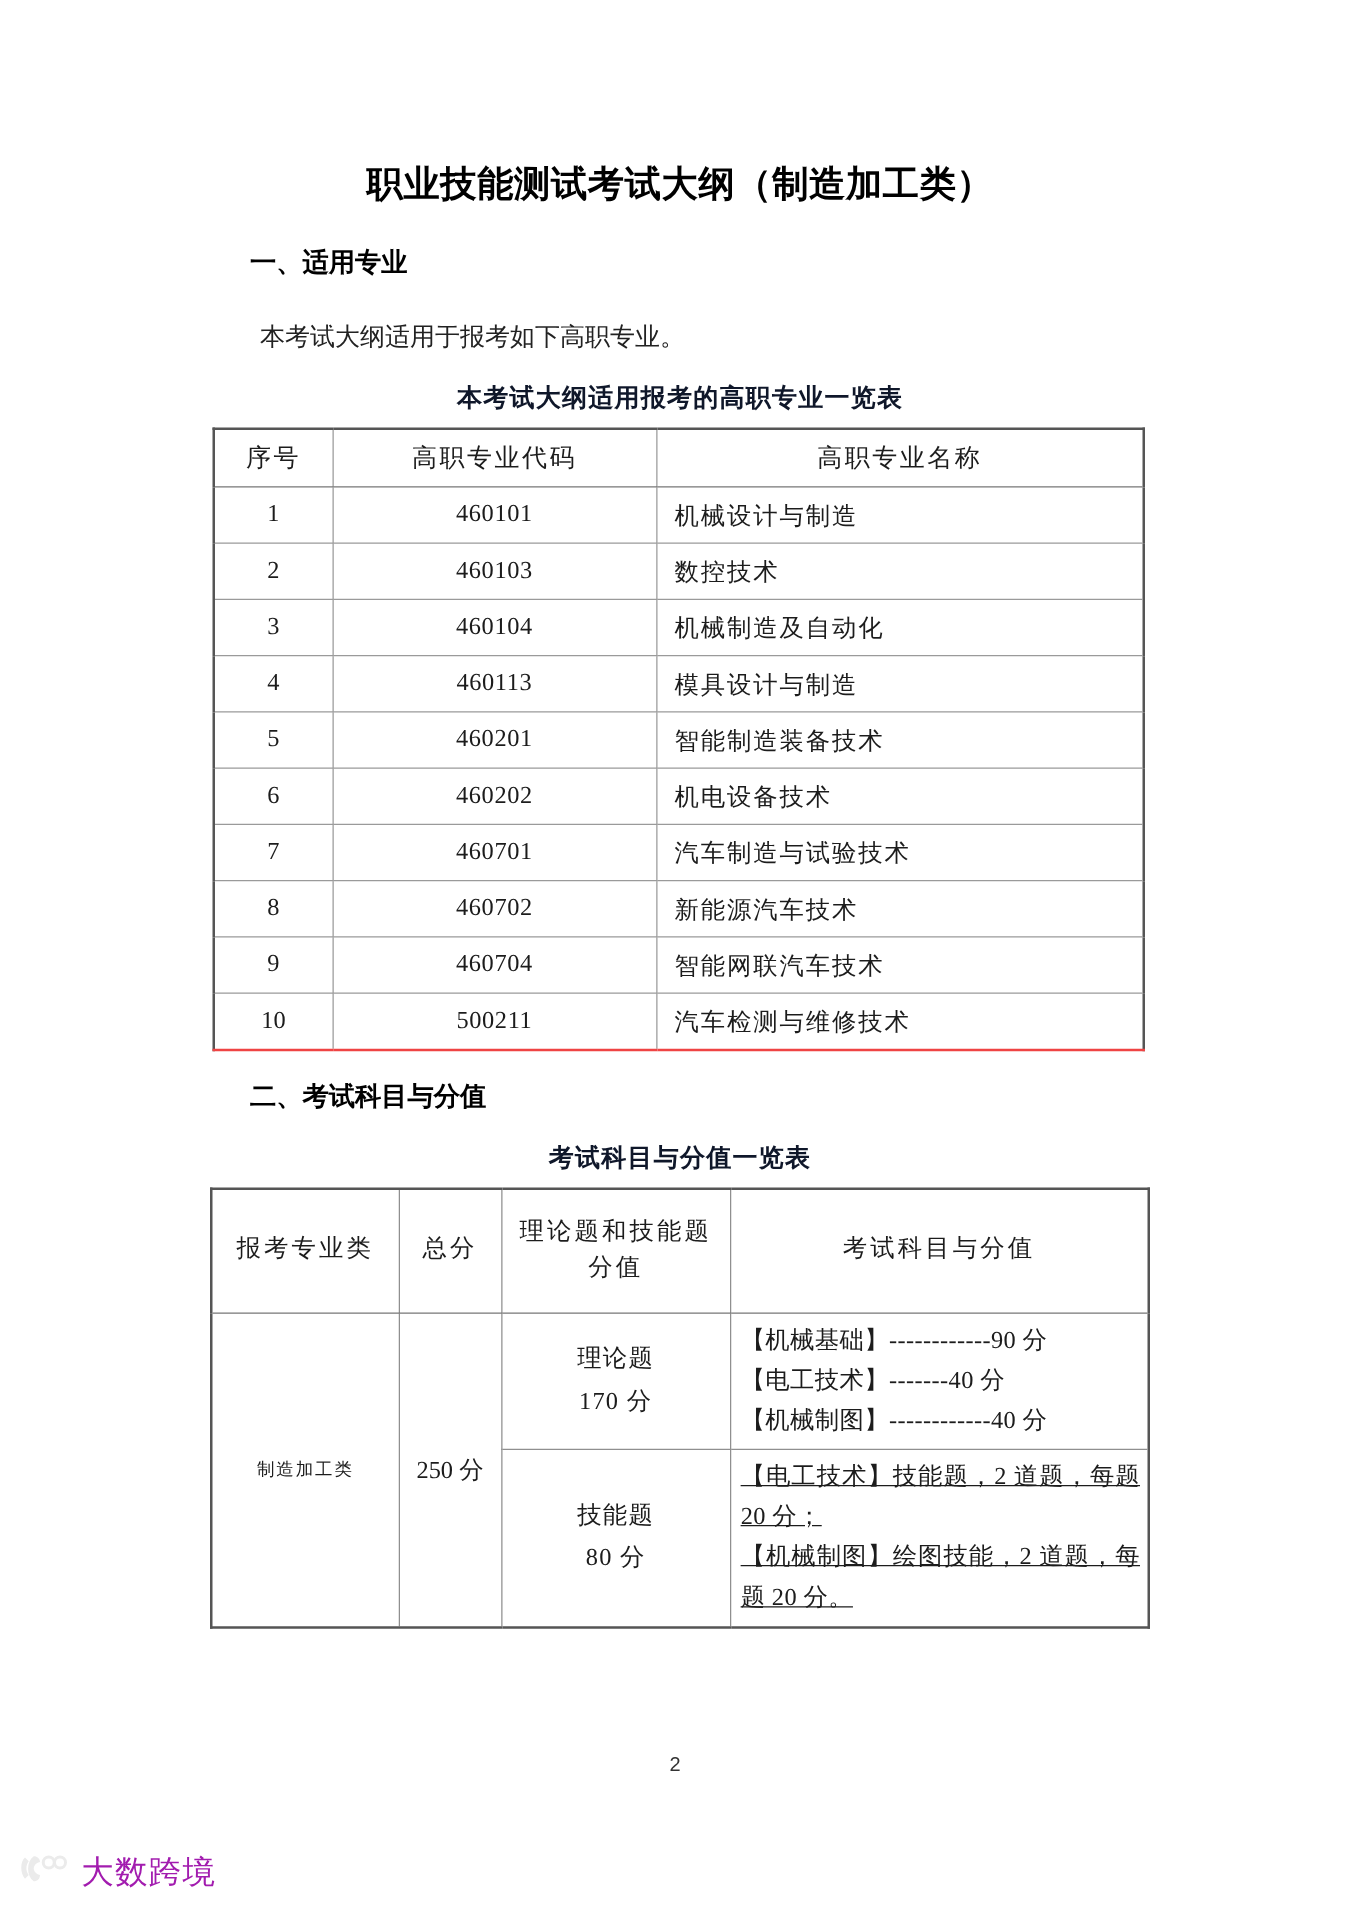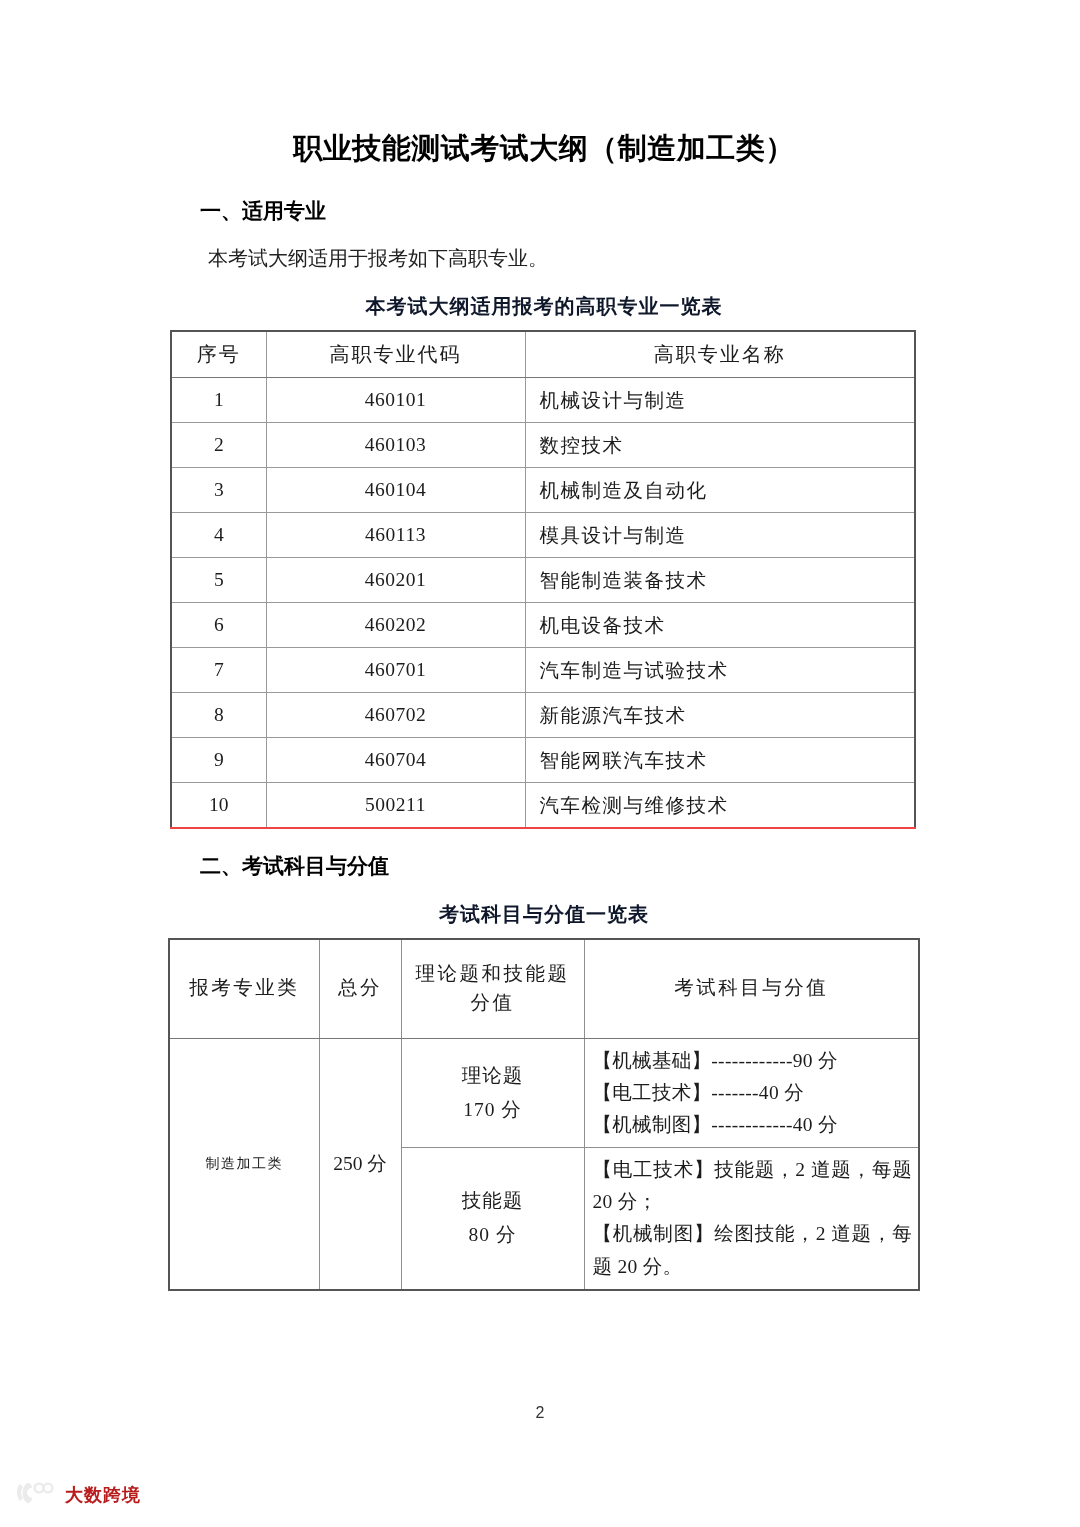--- a/index.html
+++ b/index.html
@@ -162,21 +162,21 @@
     text-align: left;
     font-size: 19.5px;
     line-height: 1.65;
     padding: 6px 6px 6px 8px;
     border-right: 2px solid #555;
     letter-spacing: 0.3px;
   }
   #scores-table tr.row-skill td.part,
   #scores-table tr.row-skill td.detail { border-bottom: 2px solid #555; }
   .detail-line { white-space: nowrap; }
-  .detail-wrap { text-align: justify; }
+  .detail-wrap { text-align: justify; text-decoration: underline; }
 
   
   .page-number {
     position: absolute;
     left: 0;
     top: 1404px;
     width: 1080px;
     text-align: center;
     font-family: "Liberation Sans", "DejaVu Sans", sans-serif;
     font-size: 16px;
@@ -189,38 +189,38 @@
     left: 14px;
     top: 1480px;
     display: flex;
     align-items: center;
     gap: 9px;
     opacity: 1;
     user-select: none;
   }
   .watermark-text {
     font-family: "Liberation Sans", "DejaVu Sans", sans-serif;
-    font-weight: bold;
-    font-size: 18px;
-    color: #b91c1c;
+    font-weight: normal;
+    font-size: 26px;
+    color: #a21caf;
     letter-spacing: 1px;
   }
   .watermark-mark { display: block; }
 </style>
 </head>
 <body>
 
 <div class="page">
   <div class="content">
 
     <h1 class="doc-title">职业技能测试考试大纲（制造加工类）</h1>
 
     <div class="section-heading" style="margin-top:30px;">一、适用专业</div>
 
-    <div class="body-para" style="margin-top:18px;">本考试大纲适用于报考如下高职专业。</div>
+    <div class="body-para" style="margin-top:30px;">本考试大纲适用于报考如下高职专业。</div>
 
     <div class="table-caption" style="margin-top:19px;">本考试大纲适用报考的高职专业一览表</div>
 
     <table class="doc-table" id="majors-table" style="margin-top:10px;">
       <colgroup>
         <col style="width:95px;">
         <col style="width:259px;">
         <col style="width:390px;">
       </colgroup>
       <thead>

